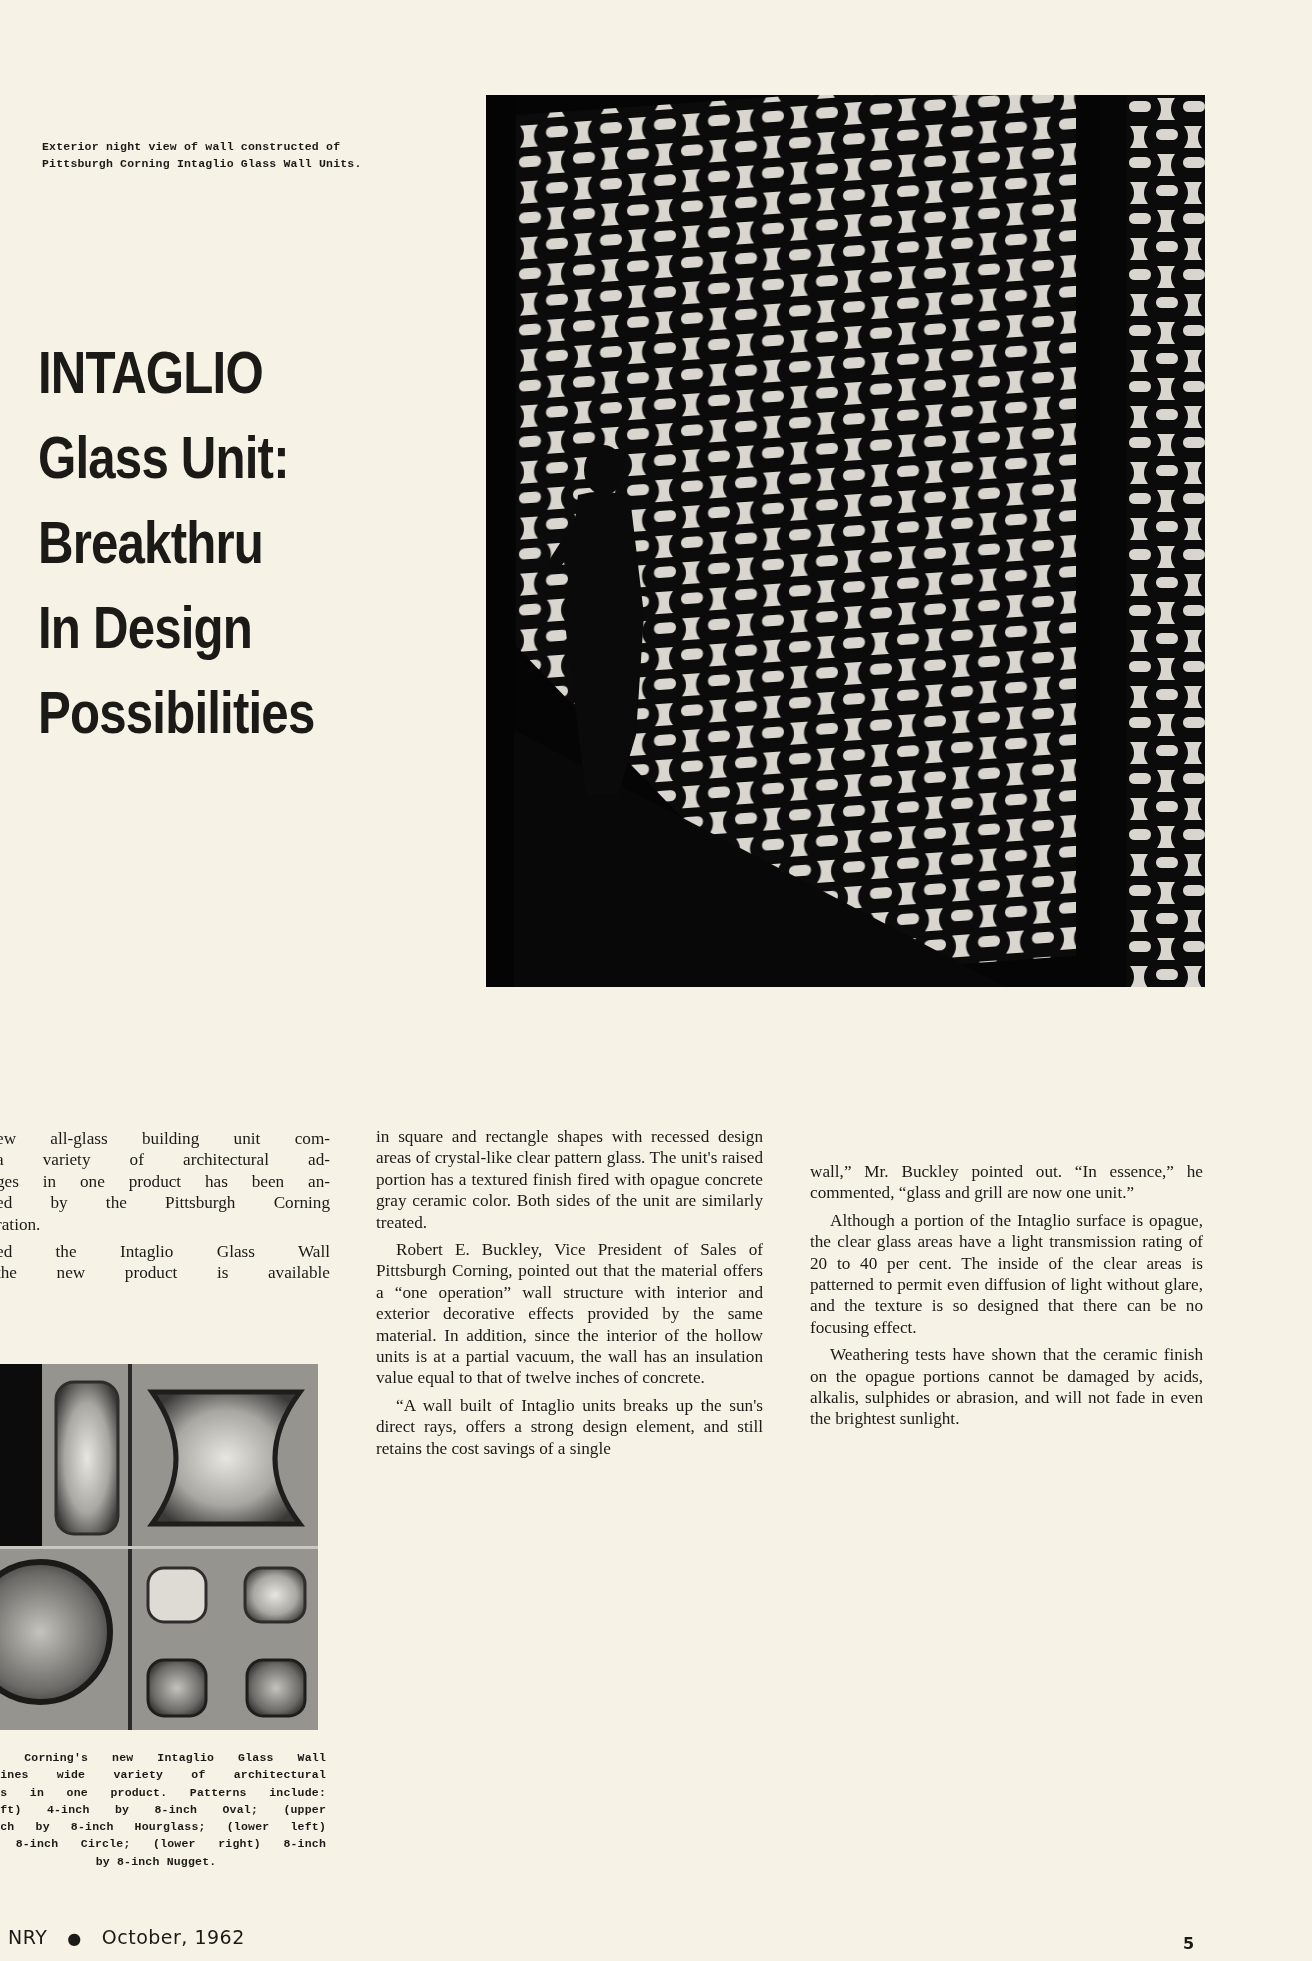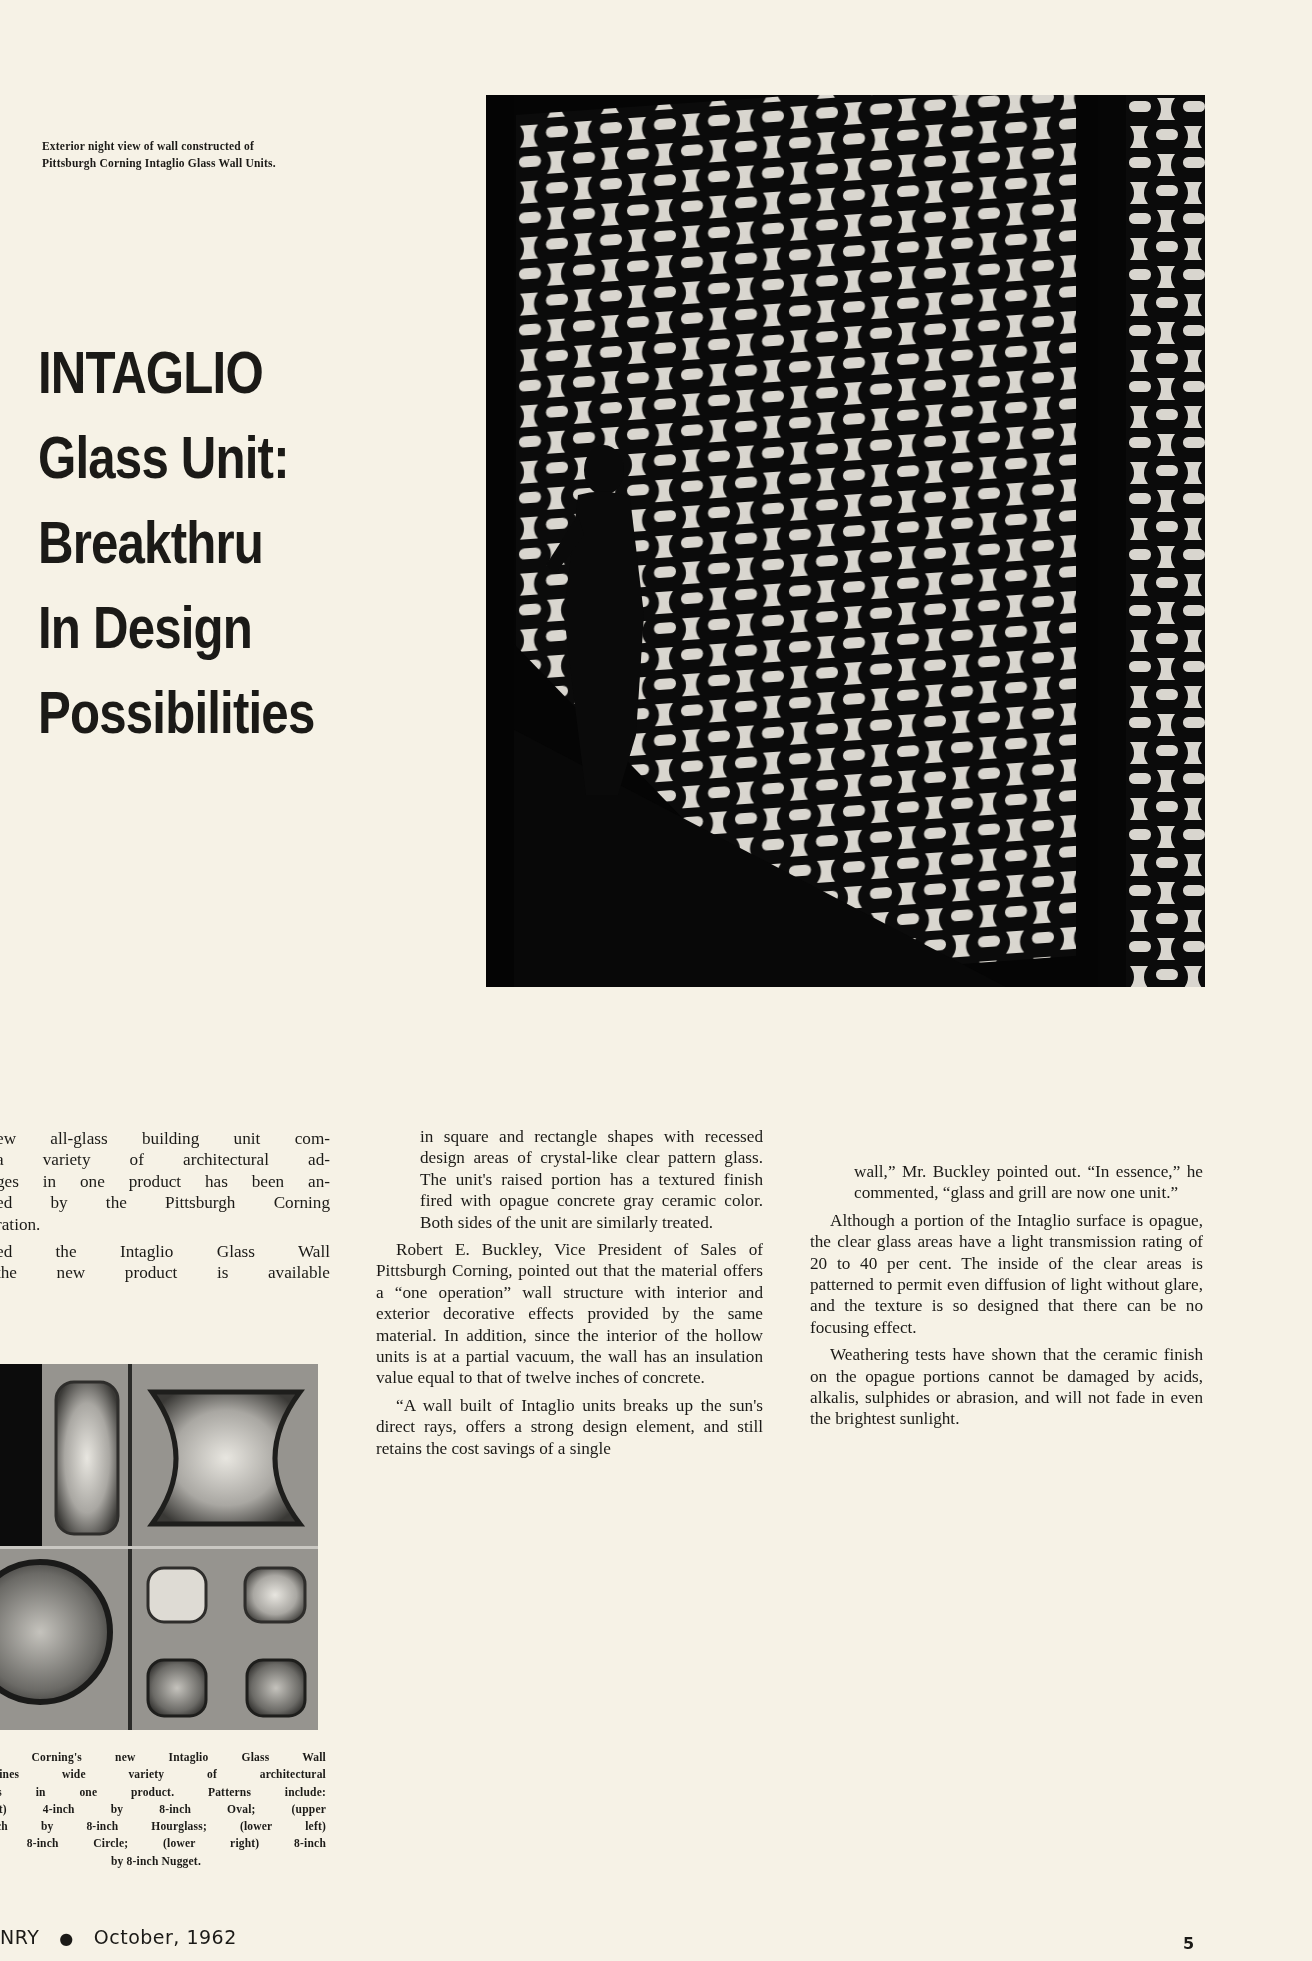--- a/index.html
+++ b/index.html
@@ -3,21 +3,21 @@
 <meta charset="utf-8">
 <style>
   html, body { margin: 0; padding: 0; }
   body {
     width: 1312px; height: 1961px;
     background: #f6f2e6;
     position: relative; overflow: hidden;
     color: #1b1a17;
   }
   .caption-sans {
-    font-family: Liberation Serif, serif;
+    font-family: Liberation Mono, monospace;
     font-weight: bold;
     letter-spacing: 0.2px;
   }
   #top-caption {
     position: absolute; left: 42px; top: 138px; width: 400px;
     font-size: 11.5px; line-height: 17px;
   }
   #headline {
     position: absolute; left: 38px; top: 330px; width: 420px;
     font-family: "Liberation Sans", sans-serif;
@@ -40,36 +40,36 @@
     background: #8c8a86; overflow: hidden;
   }
 
   .col {
     position: absolute;
     font-family: "Liberation Serif", "DejaVu Serif", serif;
     font-size: 17.2px; line-height: 21.4px;
     text-align: justify;
   }
   .col p { margin: 0 0 6px 0; text-indent: 20px; }
-  .col p.noindent { text-indent: 0; margin-left: 44px; }
+  .col p.noindent { text-indent: 0; }
   #col-1-clip { position: absolute; left: 0; top: 1128px; width: 332px; height: 200px; overflow: hidden; }
   #col-1-inner { position: absolute; left: -26px; top: 0; width: 356px; }
   #col-2 { left: 376px; top: 1126px; width: 387px; }
   #col-3 { left: 810px; top: 1161px; width: 393px; }
 
   #tile-caption {
     position: absolute; left: 0; top: 1749px; width: 326px;
     font-size: 11.5px; line-height: 17.3px; text-align: justify;
     overflow: hidden;
   }
   #tile-caption-inner { margin-left: -14px; width: 340px; }
   #tile-caption .last { text-align: center; }
 
   #footer-left {
-    position: absolute; left: 0; top: 1926px;
+    position: absolute; left: 8px; top: 1926px;
     font-family: "DejaVu Sans", "Liberation Sans", sans-serif;
     font-size: 19px; letter-spacing: 0.5px;
     overflow: hidden; width: 300px;
   }
   #footer-left .bullet { display: inline-block; margin: 0 20px; font-size: 16px; }
   #page-number {
     position: absolute; left: 1183px; top: 1934px;
     font-family: "DejaVu Sans", sans-serif; font-weight: bold; font-size: 16px;
   }
 </style>

